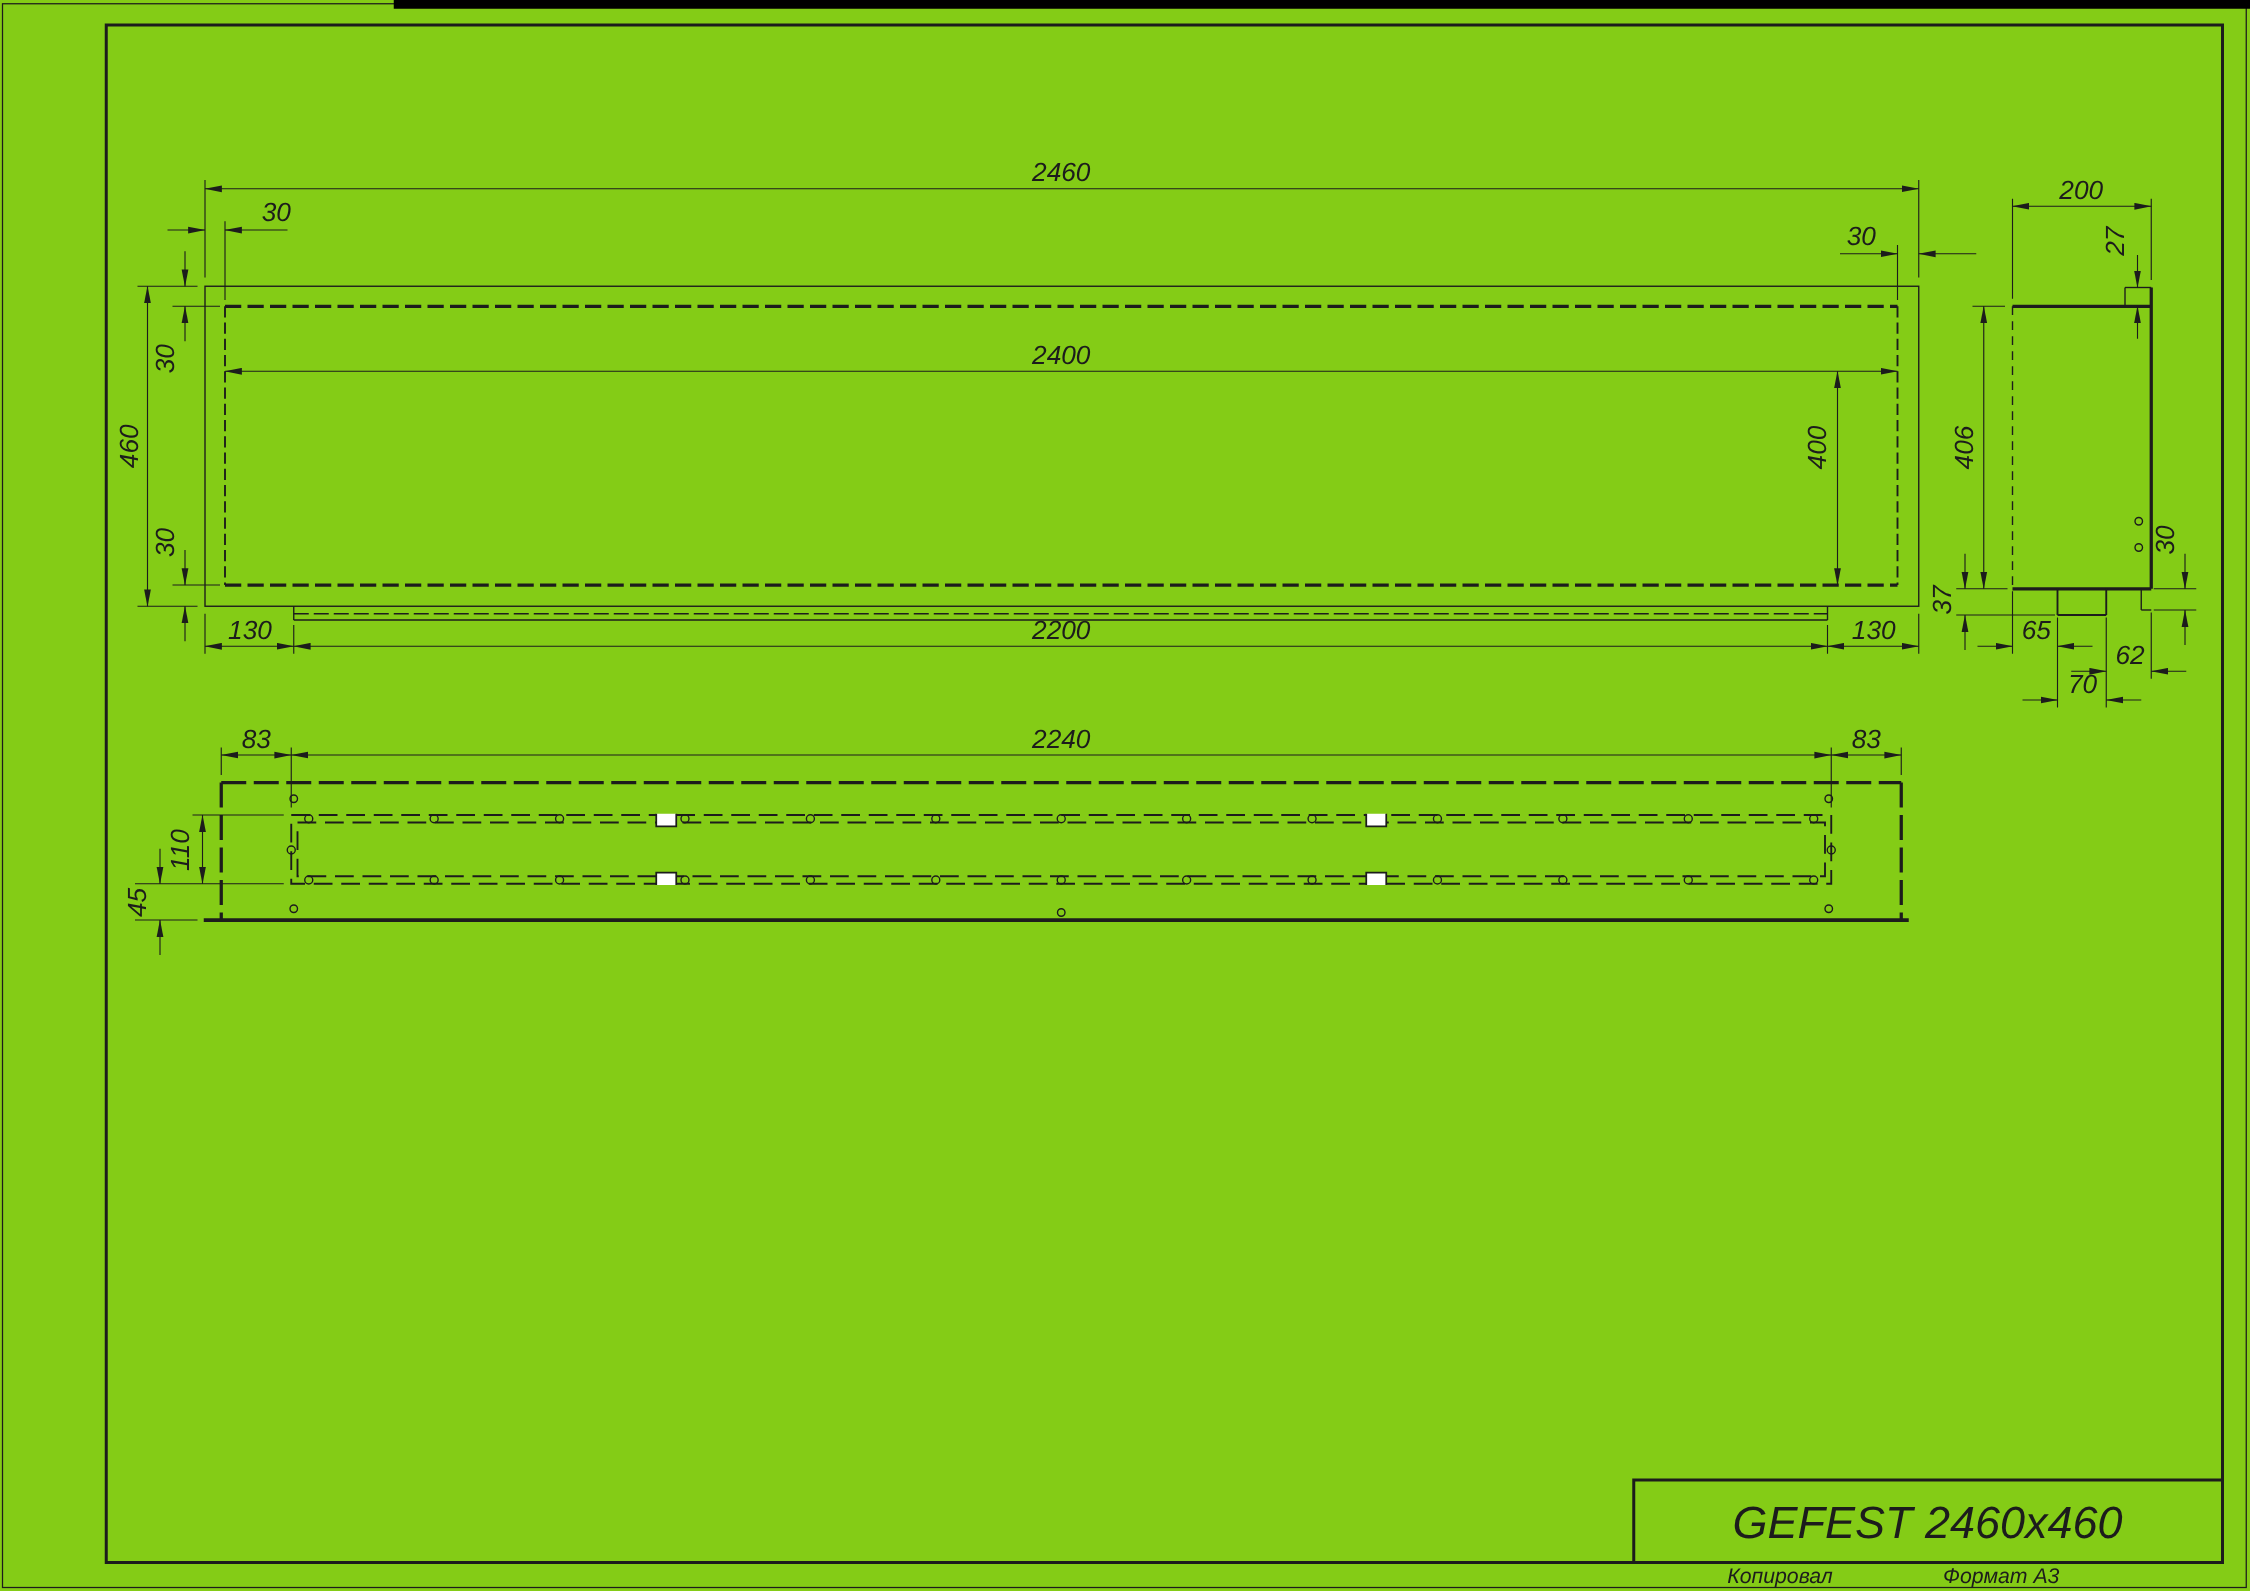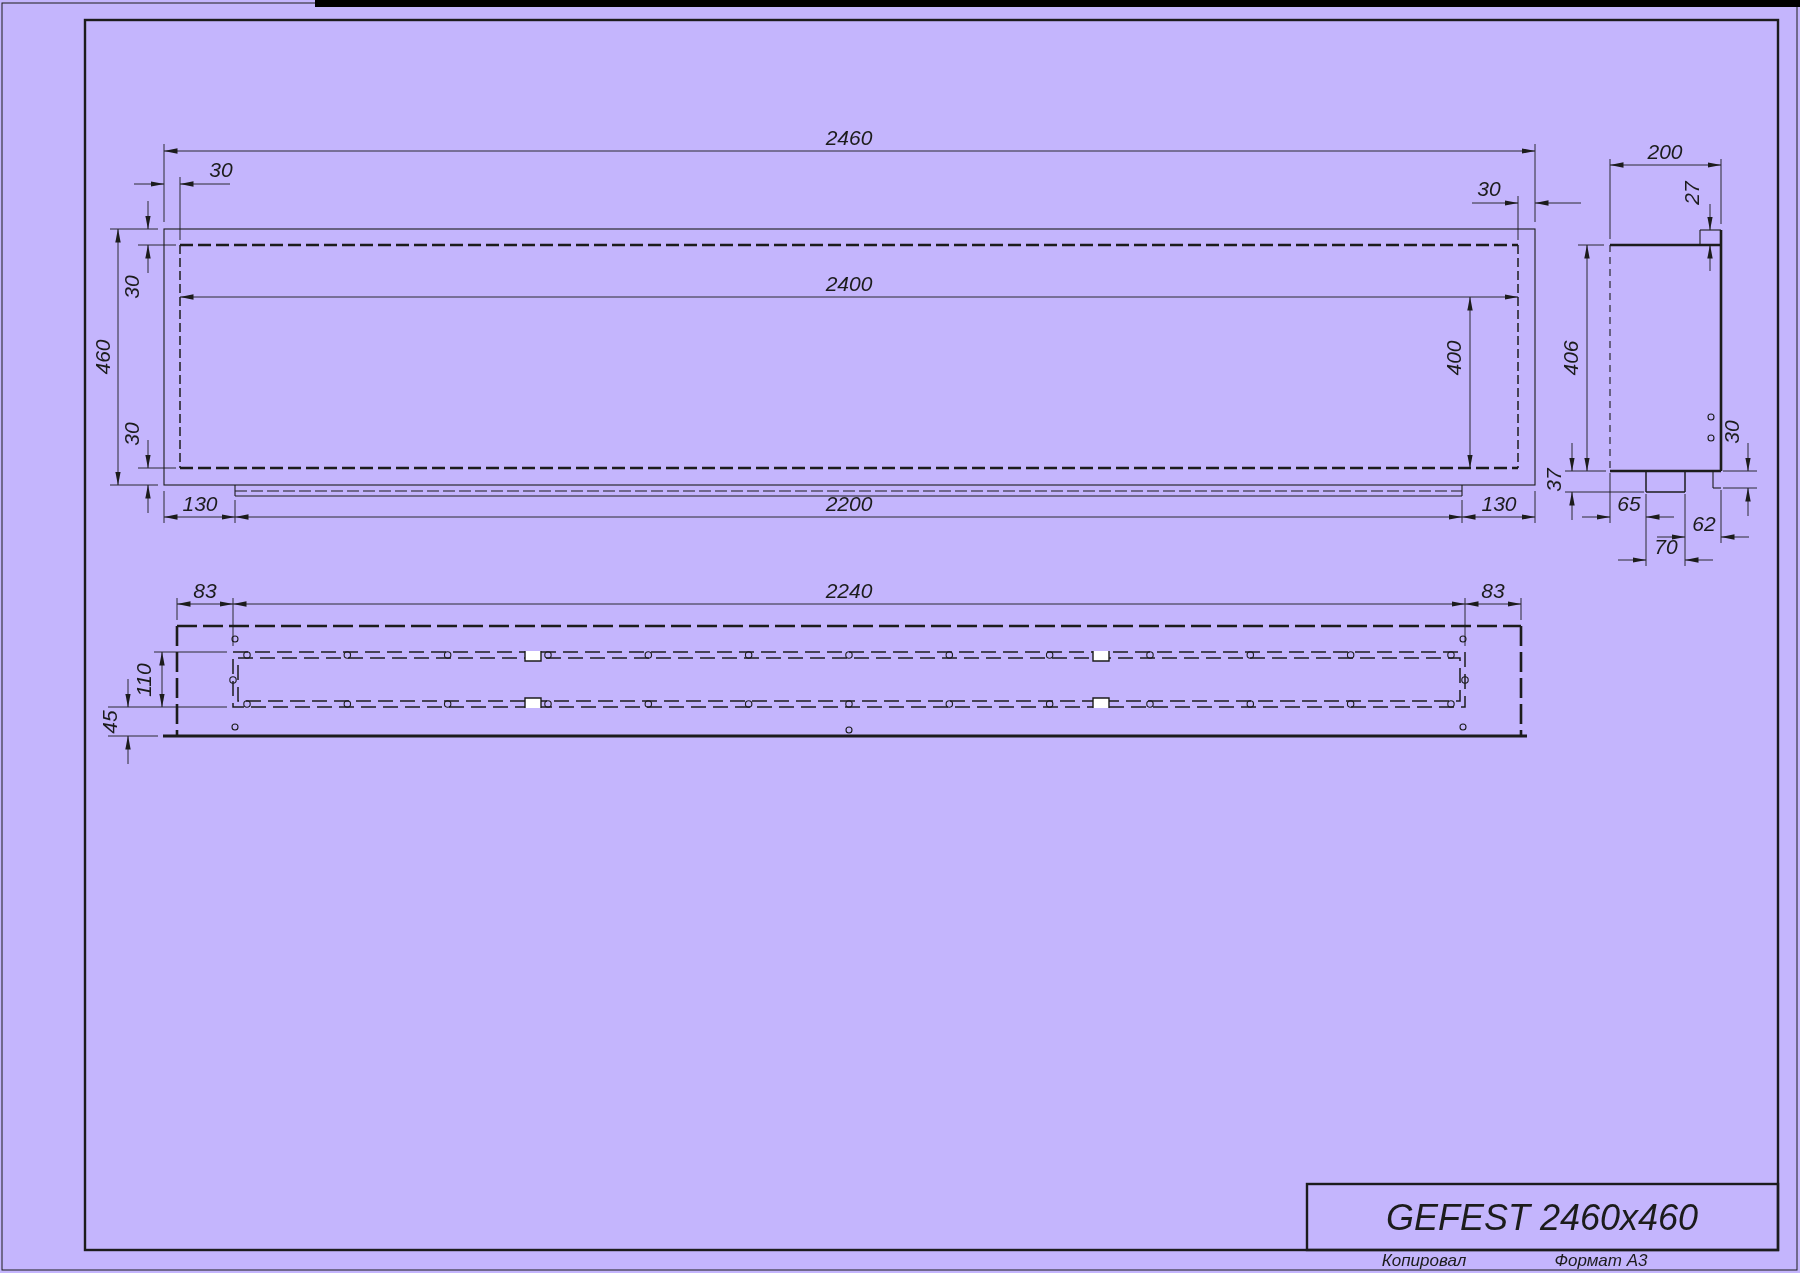--- a/index.html
+++ b/index.html
@@ -1,16 +1,16 @@
 <!DOCTYPE html>
 <html><head>
 <meta charset="utf-8">
 <style>
   html,body{margin:0;padding:0;background:#fff;}
-  .stage{position:relative;width:1800px;height:1273px;background:#c4b5fd;overflow:hidden;}
+  .stage{position:relative;width:1800px;height:1273px;background:#84cc16;overflow:hidden;}
   svg{display:block;}
   .ln{stroke:#1c1c1c;fill:none;stroke-linecap:butt;}
   .w1{stroke-width:1.1;}
   .w14{stroke-width:1.5;}
   .w2{stroke-width:2.6;}
   .w3{stroke-width:3;}
   .we{stroke-width:0.9;}
   .d-hid{stroke-dasharray:13 5;}
   .d-thin{stroke-dasharray:9 4;}
   .d-ctr{stroke-dasharray:12 4;}

